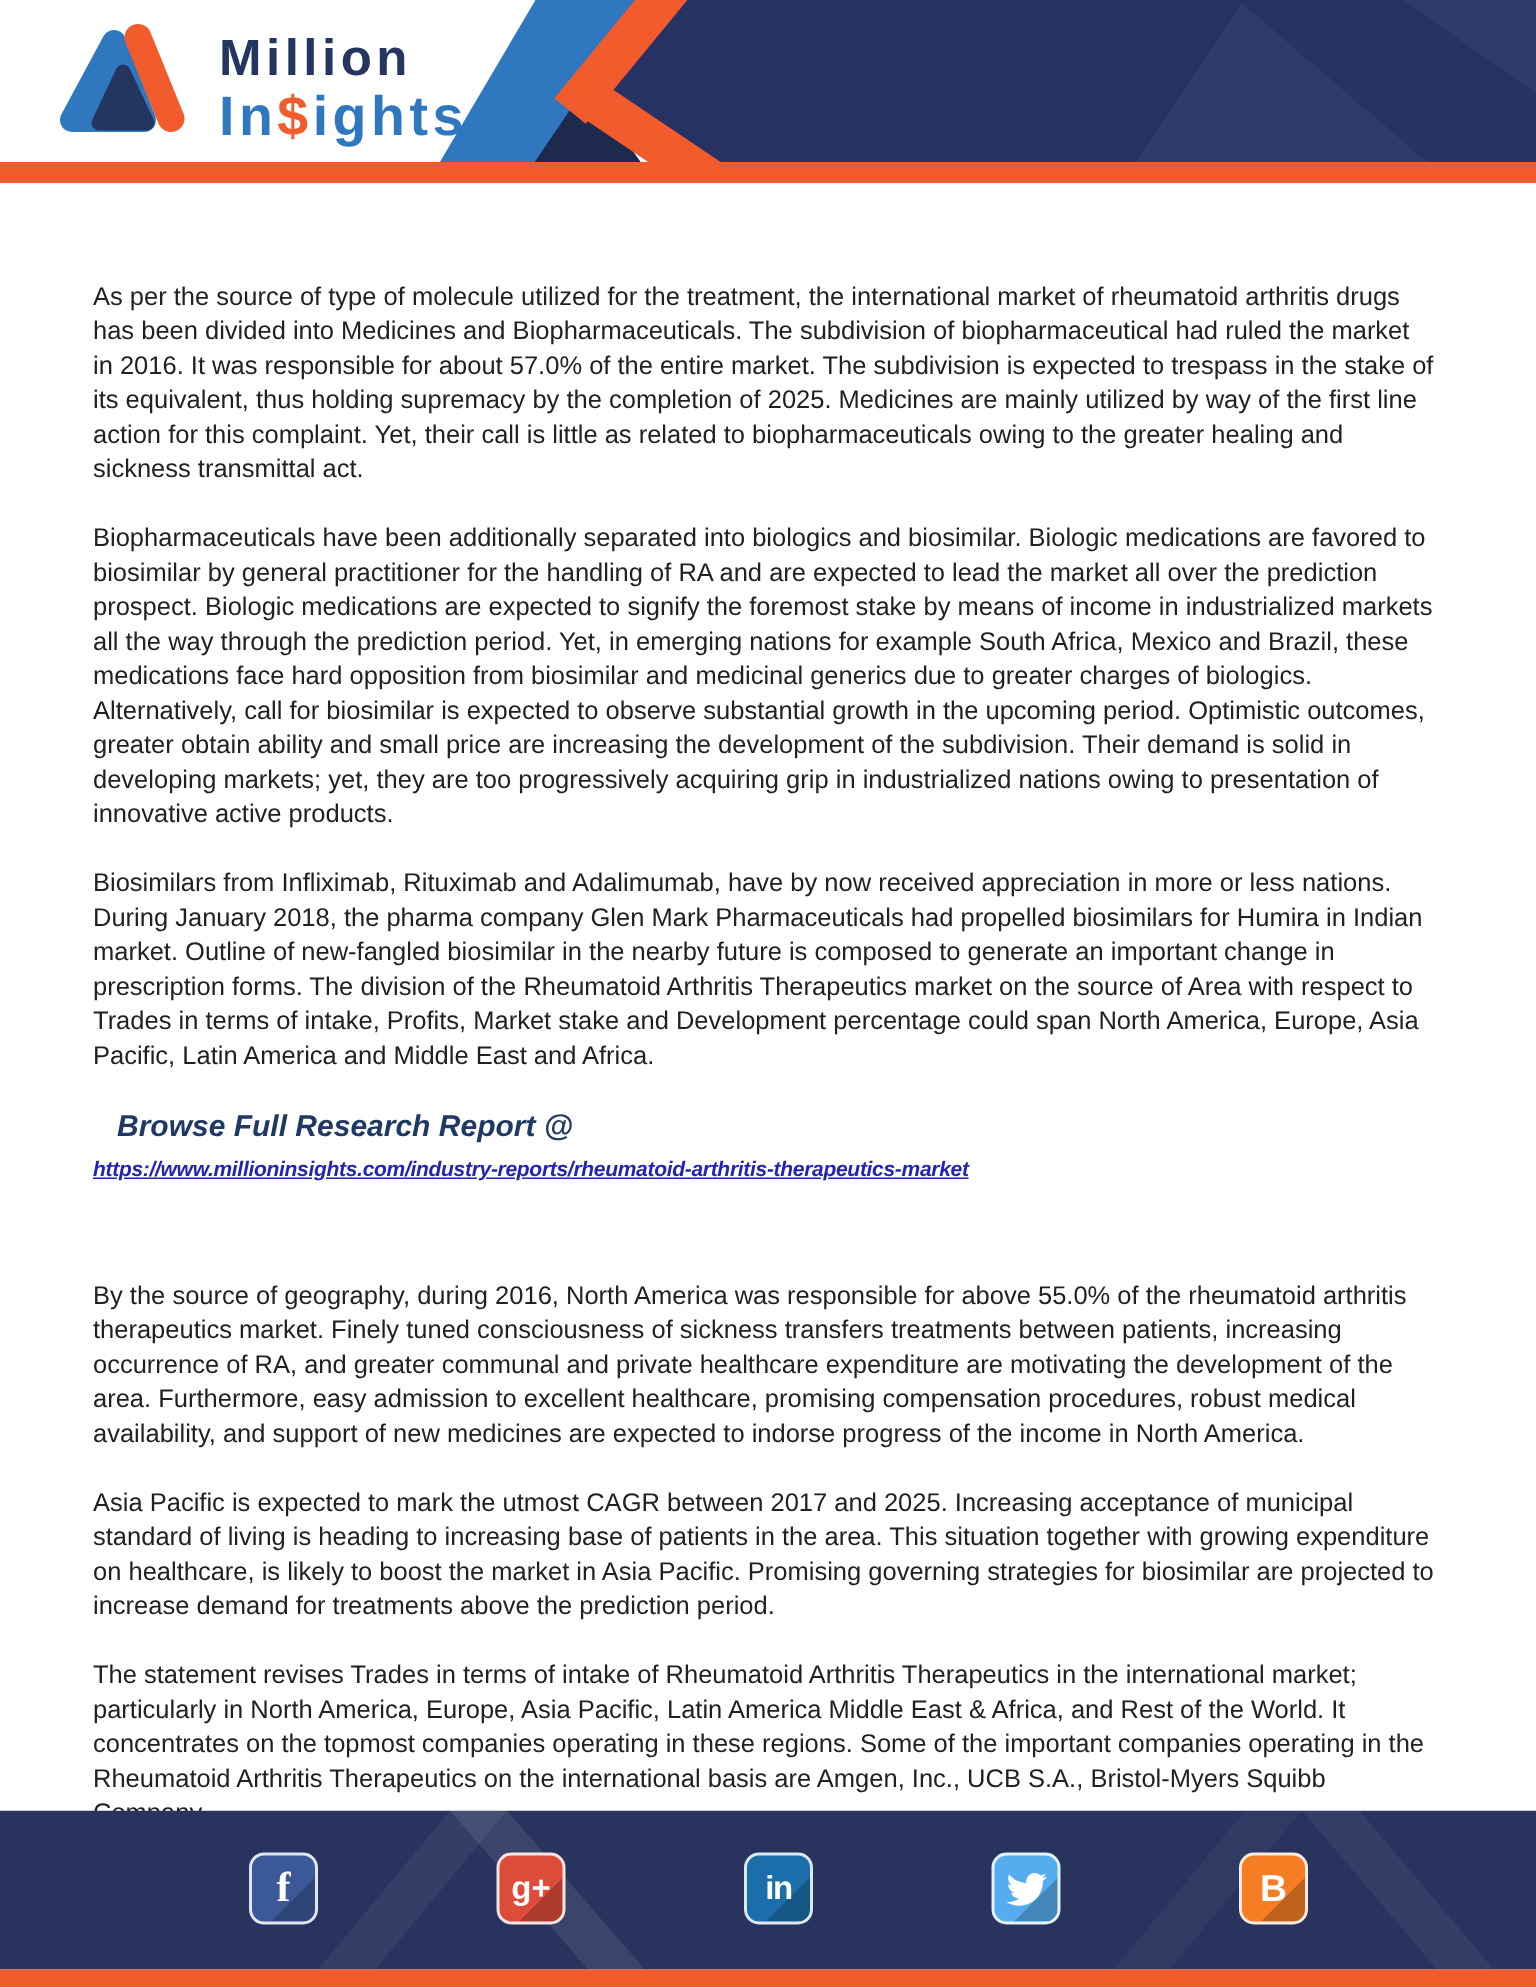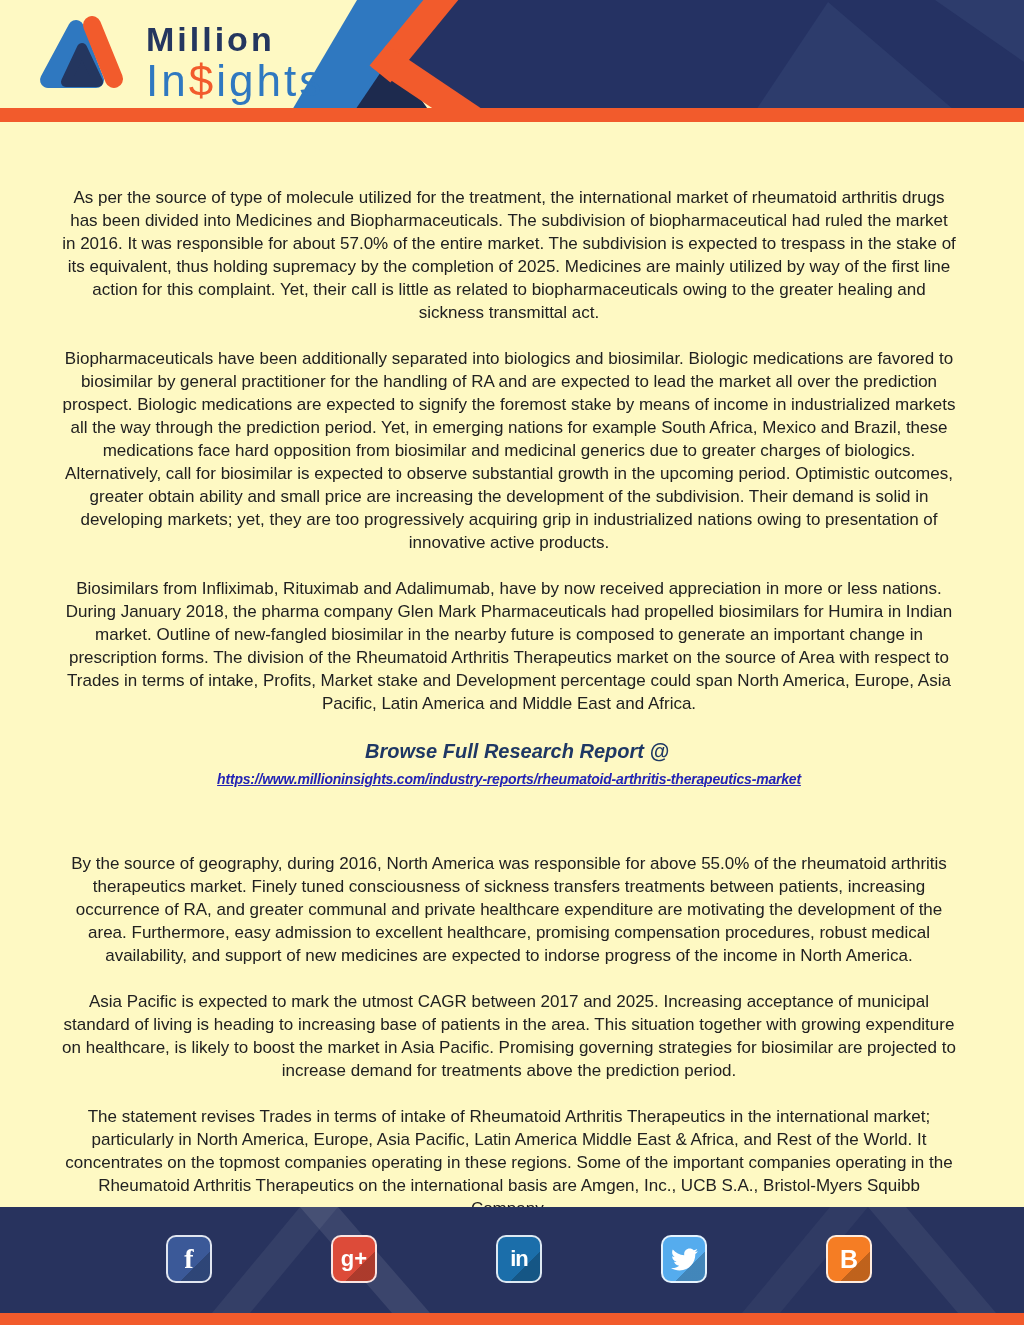--- a/index.html
+++ b/index.html
@@ -1,32 +1,32 @@
 <!DOCTYPE html>
 <html><head>
 <meta charset="utf-8">
 <style>
   html,body{margin:0;padding:0;background:#e8e8e8;}
   .page{
-    position:relative;width:1024px;height:1325px;background:#fef9c3;
+    position:relative;width:1024px;height:1325px;background:#ffffff;
     font-family:"Liberation Sans",sans-serif;overflow:hidden;margin:0 auto;
   }
   
   .header{position:absolute;top:0;left:0;width:1024px;height:122px;}
   .header svg.header-art{position:absolute;top:0;left:0;}
   .logo{position:absolute;top:8px;left:34px;display:flex;align-items:flex-start;}
   .logo-mark{width:96px;height:92px;}
   .logo-text{margin-left:16px;padding-top:14px;line-height:1;}
   .logo-line1{font-size:34px;font-weight:bold;color:#24365f;letter-spacing:3px;}
-  .logo-line2{font-size:44px;font-weight:normal;color:#2f78c0;letter-spacing:3px;margin-top:3px;}
+  .logo-line2{font-size:37px;font-weight:bold;color:#2f78c0;letter-spacing:3px;margin-top:3px;}
   .logo-dollar{color:#f25b2c;}
   
   .content{
     position:absolute;top:186px;left:62px;width:894px;
-    color:#212121;font-size:17px;line-height:23px;text-align:center;
+    color:#212121;font-size:17px;line-height:23px;text-align:left;
   }
   .content p{margin:0 0 23px 0;}
   .report-label{
     font-size:20px;line-height:26px;font-weight:bold;font-style:italic;
     color:#1f3864;margin:0 0 2px 16px;
   }
   .report-url{
     display:inline-block;font-size:14px;line-height:26px;font-weight:bold;font-style:italic;
     color:#2323b5;text-decoration:underline;white-space:nowrap;margin:0 0 60px 0;letter-spacing:-0.2px;
   }

